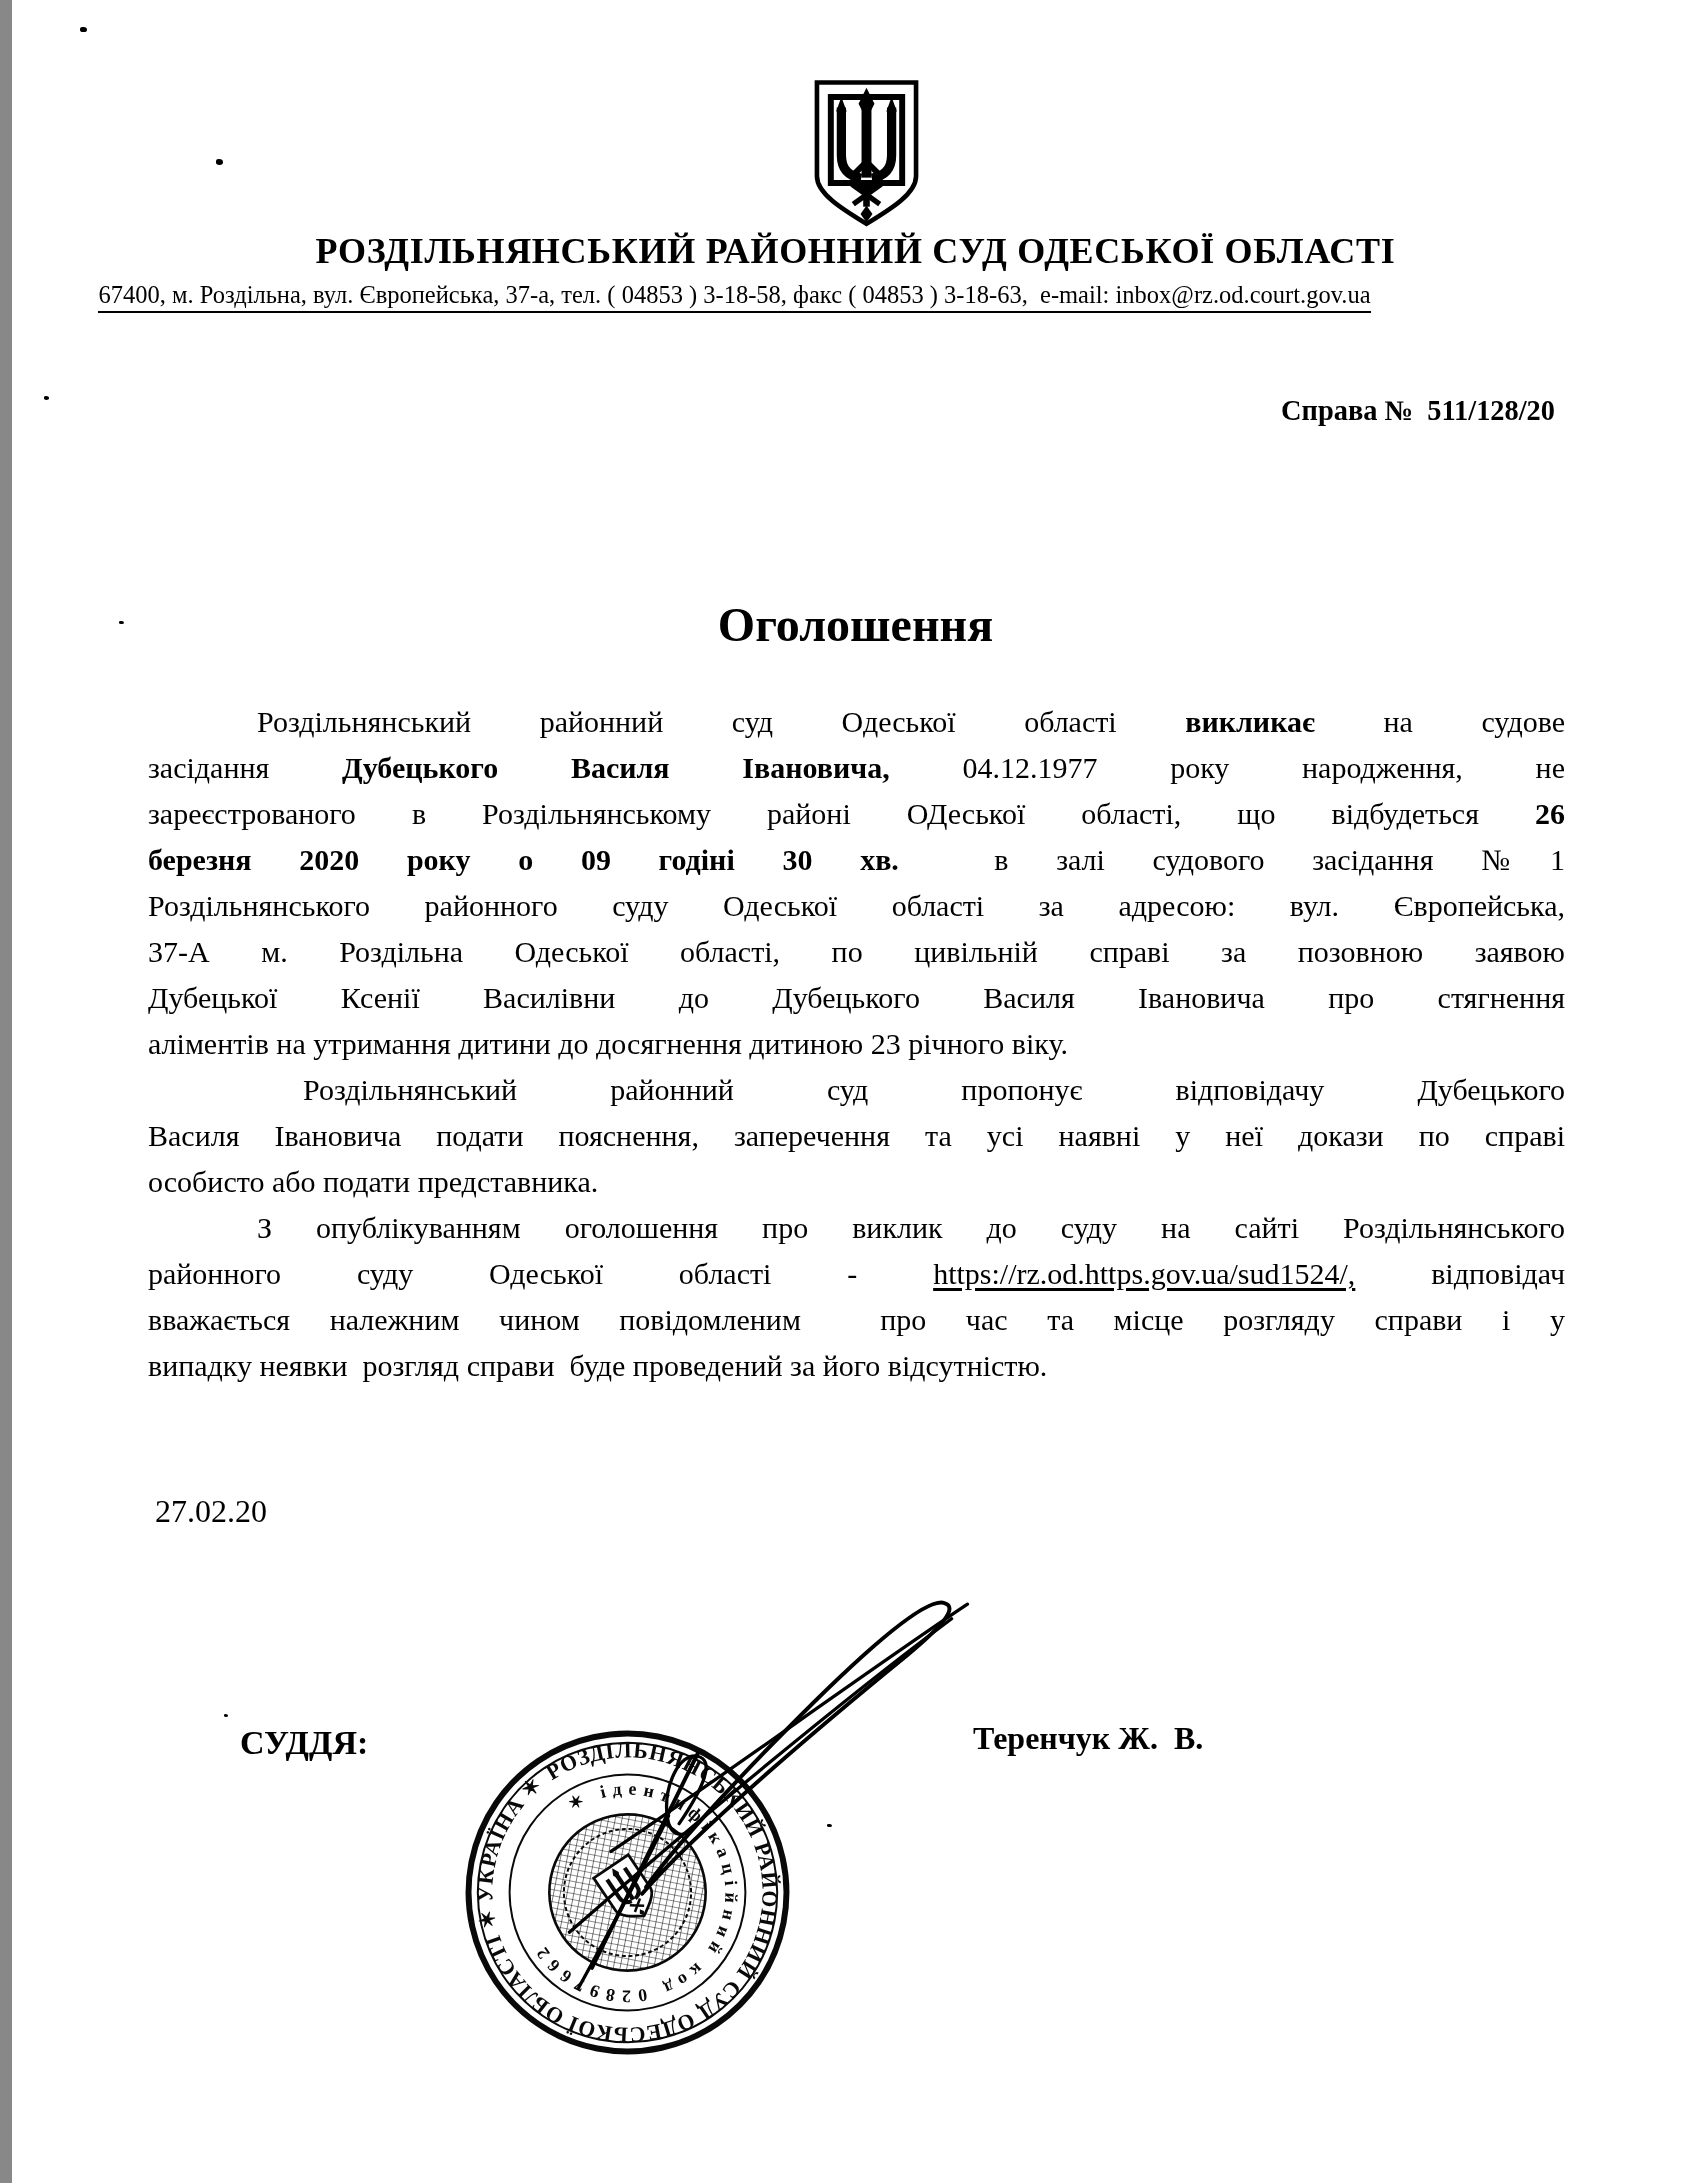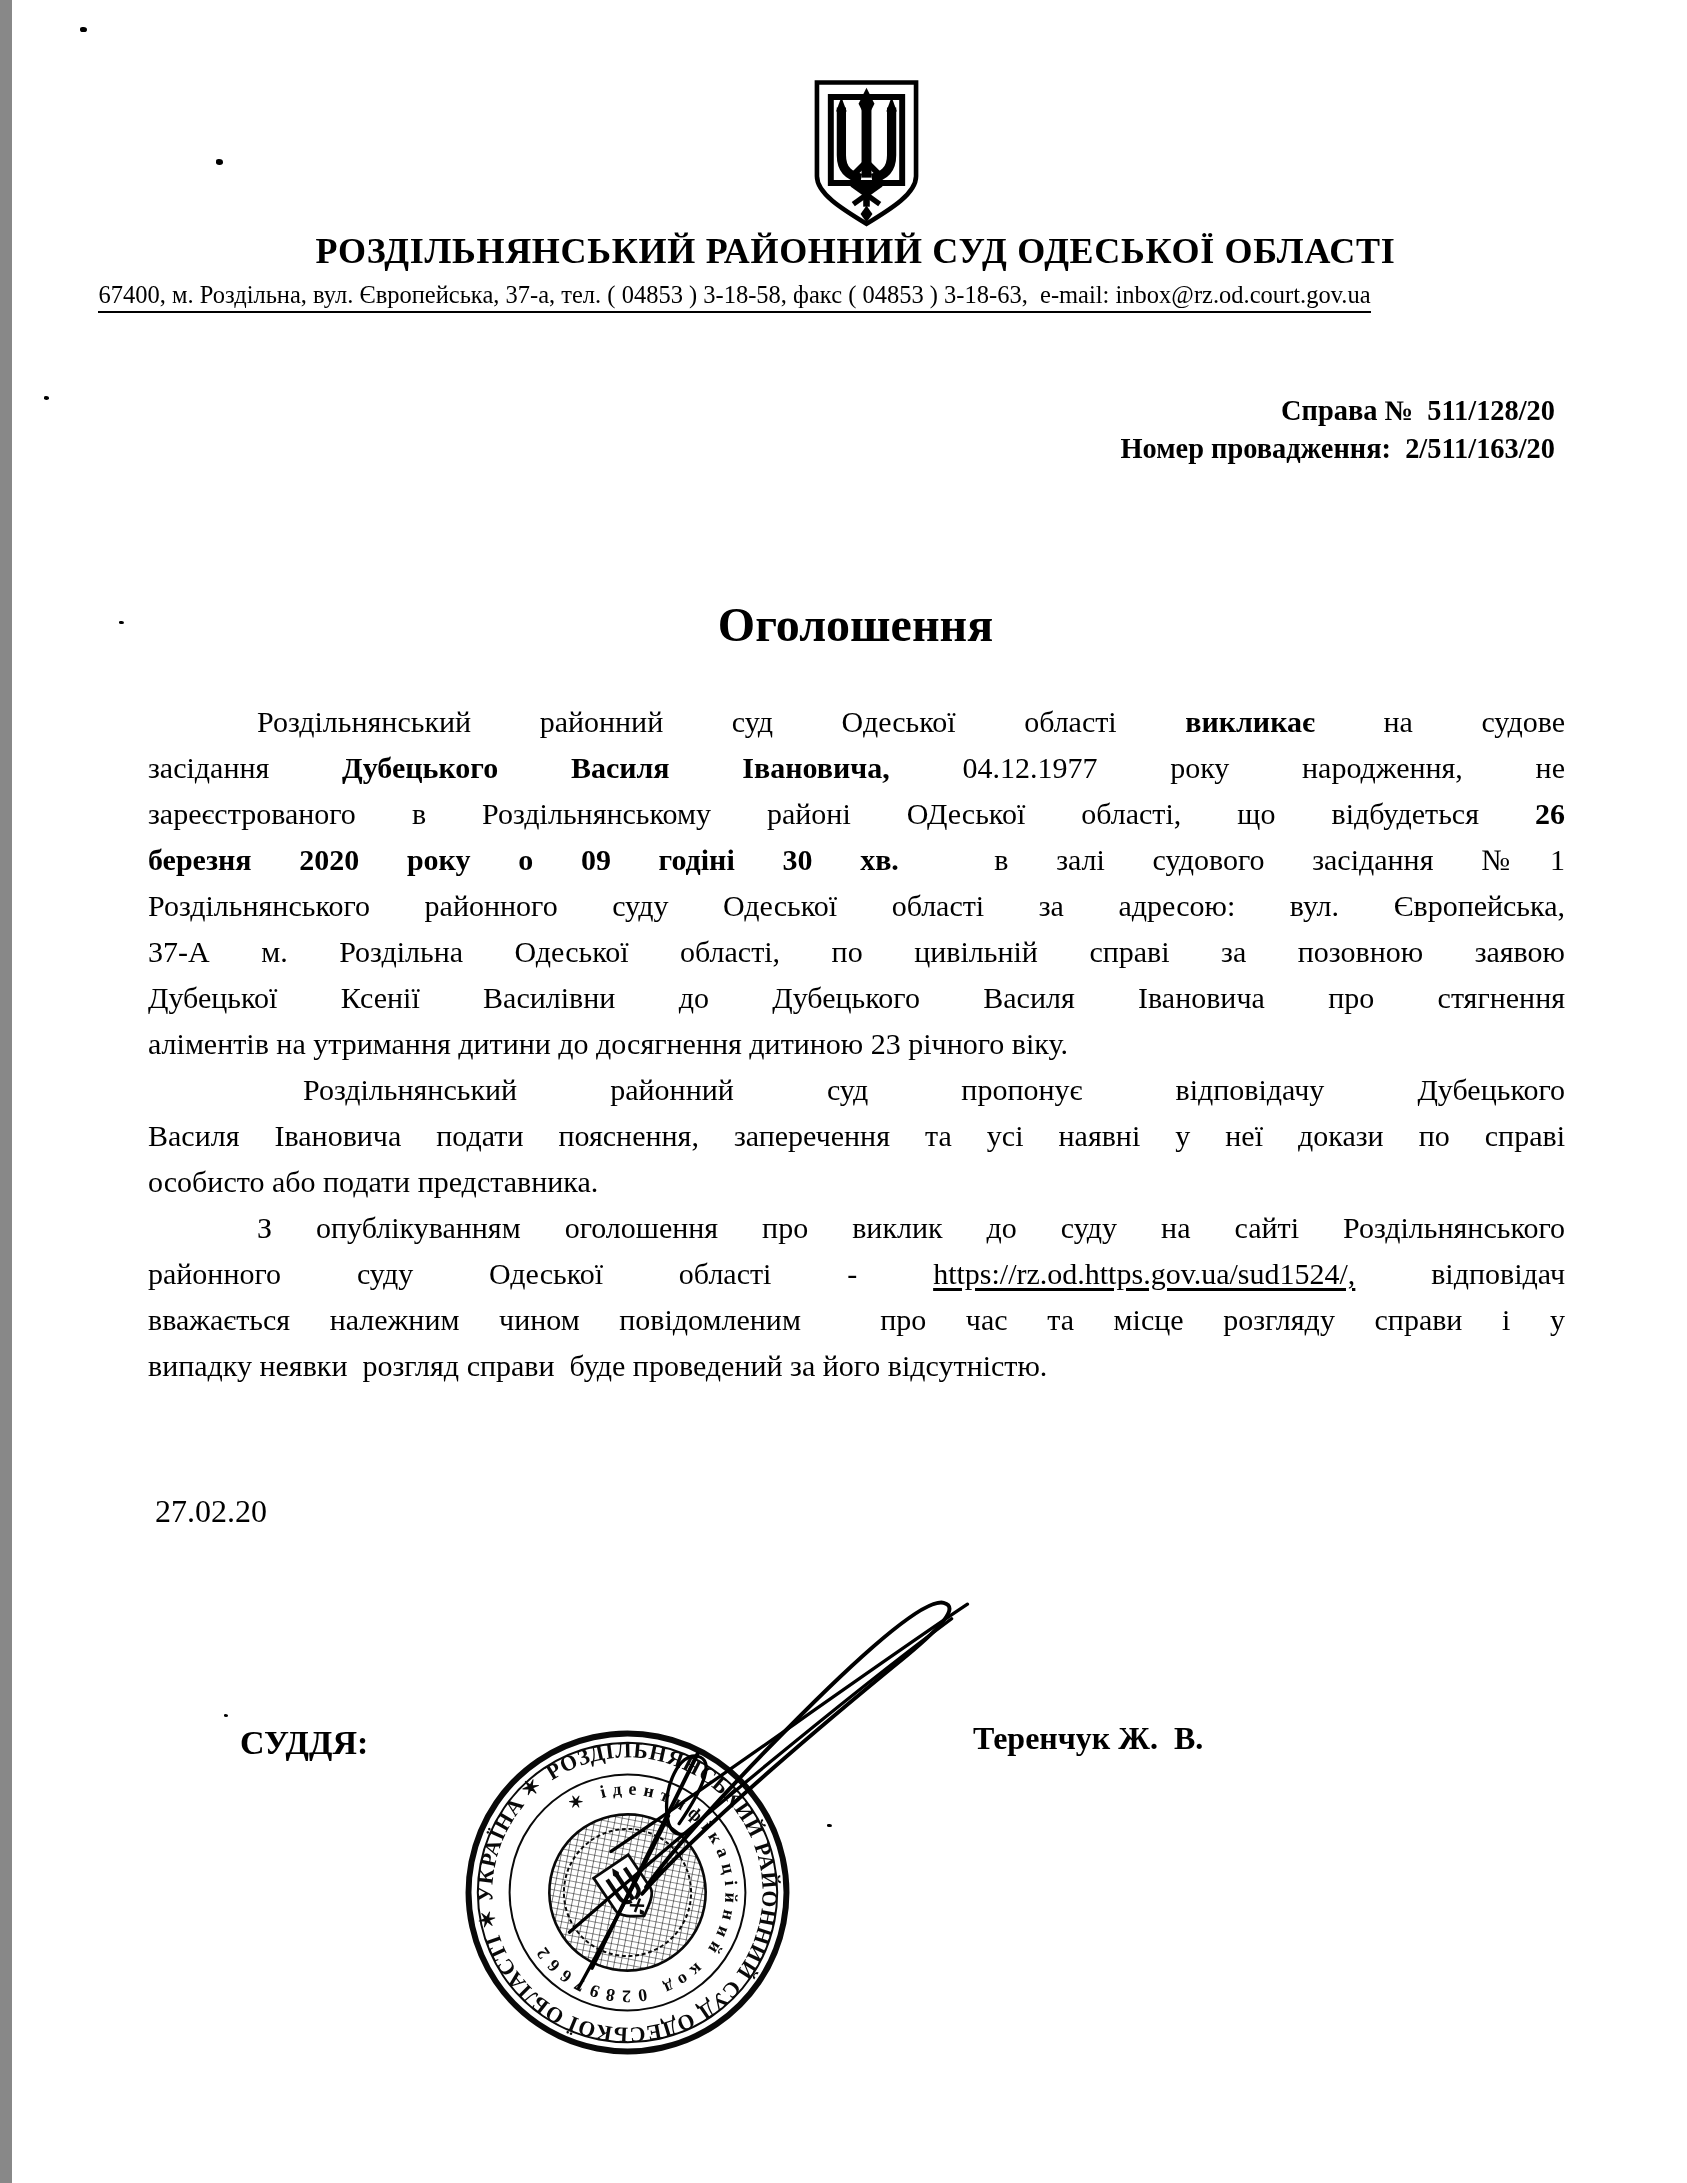--- a/index.html
+++ b/index.html
@@ -78,21 +78,20 @@
     <path d="M84 194 l9 13 l-9 13 l-9 -13 Z" fill="#000"></path>
   </svg>
 
   <div class="court-name">РОЗДІЛЬНЯНСЬКИЙ РАЙОННИЙ СУД ОДЕСЬКОЇ ОБЛАСТІ</div>
   <div class="address-wrap">
     <span class="address-line">67400, м. Роздільна, вул. Європейська, 37-а, тел. ( 04853 ) 3-18-58, факс ( 04853 ) 3-18-63,&nbsp; e-mail: inbox@rz.od.court.gov.ua</span>
   </div>
 
   <div class="case-block">
     <div>Справа №&nbsp; 511/128/20</div>
-    <div>Номер провадження:&nbsp; 2/511/163/20</div>
   </div>
 
   <div class="doc-title">Оголошення</div>
 
   <div class="body-container" id="body-container">
       <div class="body-line" style="text-indent: 109px;"><span>Роздільнянський районний суд Одеської області </span><span class="seg-b">викликає</span><span> на судове</span></div>
       <div class="body-line"><span>засідання </span><span class="seg-b">Дубецького Василя Івановича,</span><span> 04.12.1977 року народження, не</span></div>
       <div class="body-line"><span>зареєстрованого в Роздільнянському районі ОДеської області, що відбудеться </span><span class="seg-b">26</span></div>
       <div class="body-line"><span class="seg-b">березня 2020&nbsp;року о&nbsp;09&nbsp;годіні 30 хв.</span><span>&nbsp; в залі судового засідання №1</span></div>
       <div class="body-line"><span>Роздільнянського районного суду Одеської області за адресою: вул. Європейська,</span></div>

